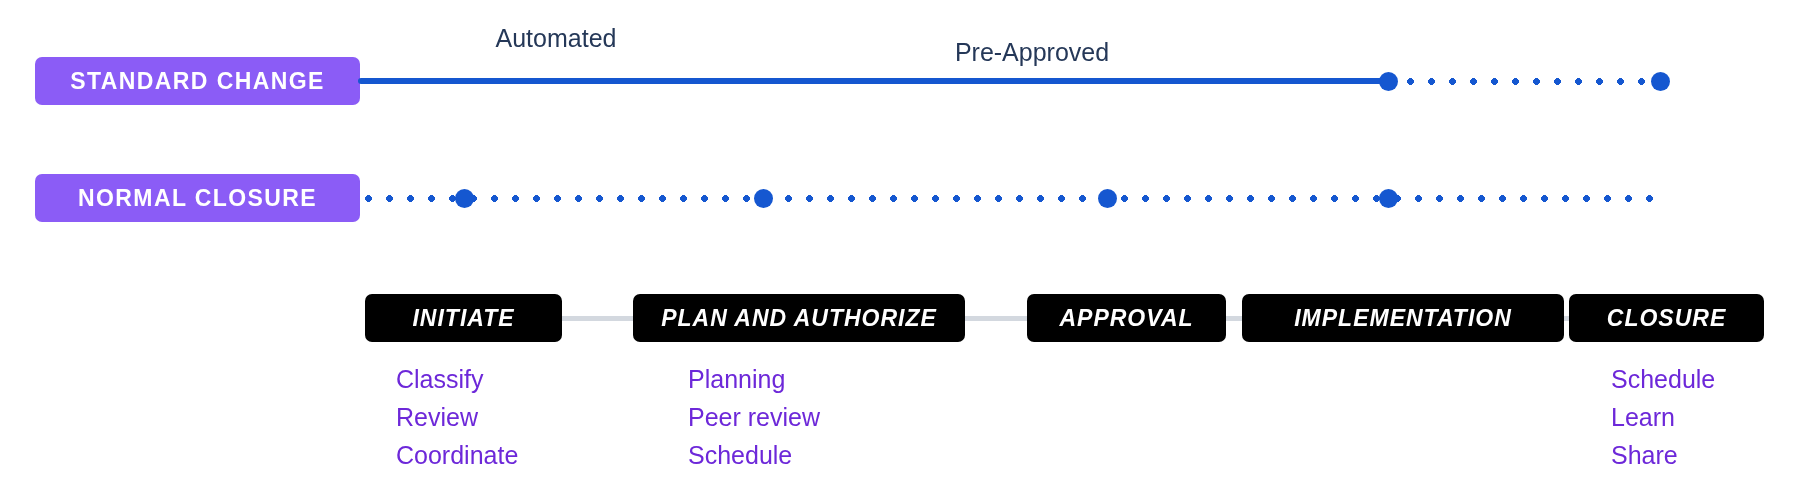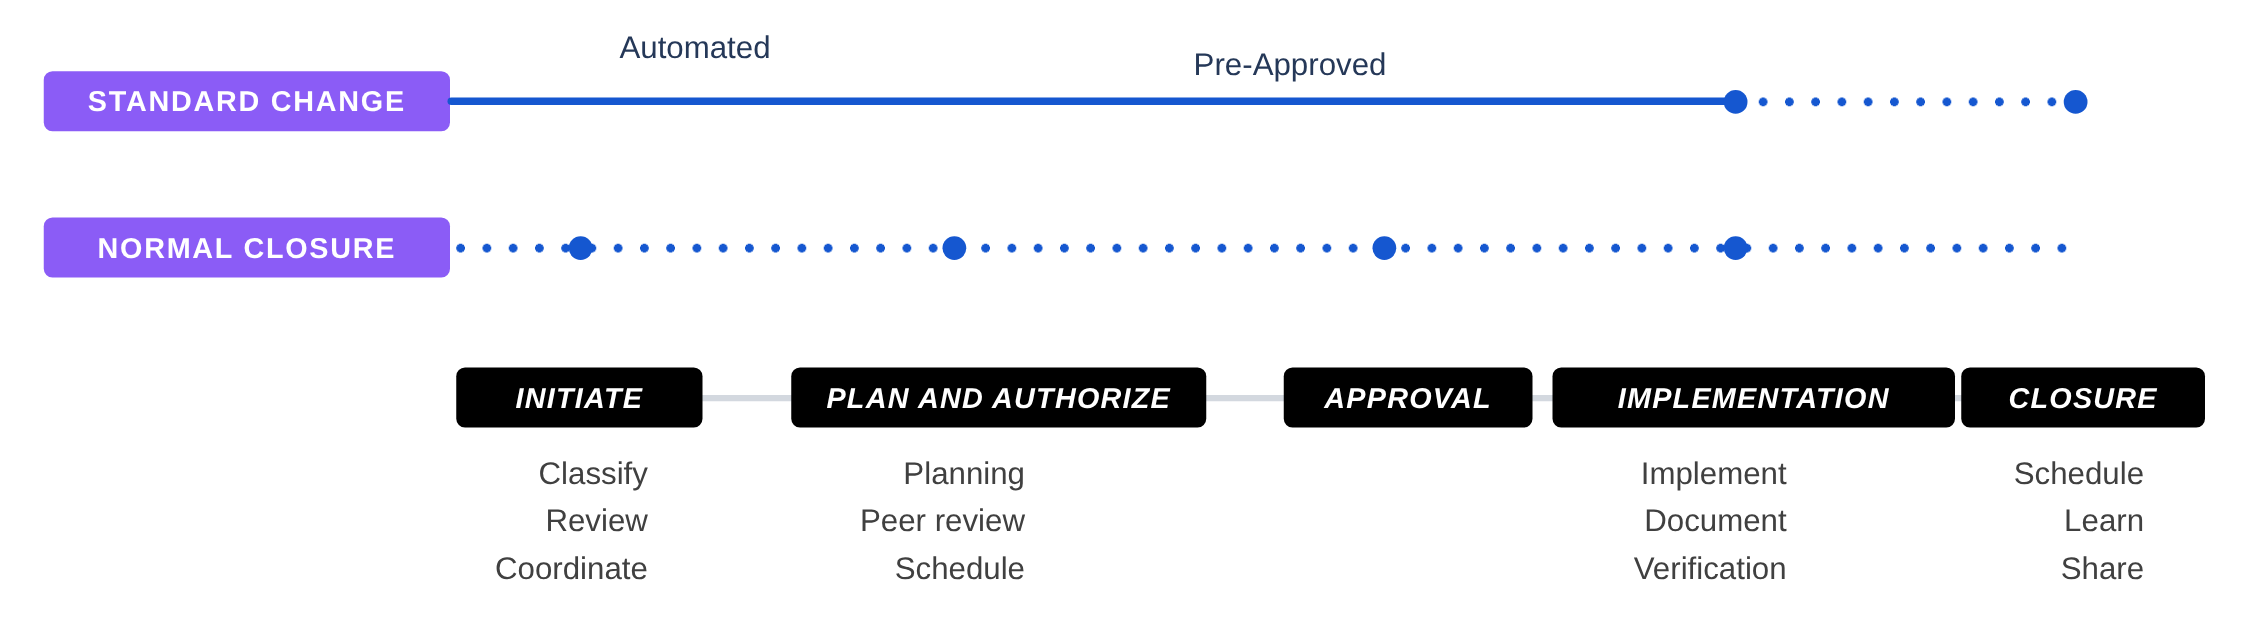--- a/index.html
+++ b/index.html
@@ -107,23 +107,22 @@
   #btn-closure        { left: 1569px; width: 195px; }
 
   
   .tasks {
     position: absolute;
     top: 366px;
     display: flex;
     flex-direction: column;
     gap: 12px;
     font-size: 25px;
-    color: #404040;
+    color: #6d28d9;
     white-space: nowrap;
-    text-align: right;
   }
   .task { line-height: 26px; }
   #tasks-initiate       { left: 396px; }
   #tasks-plan           { left: 688px; }
   #tasks-approval       { left: 1009px; }
   #tasks-implementation { left: 1307px; }
   #tasks-closure        { left: 1611px; }
 </style>
 </head>
 <body>
@@ -159,24 +158,19 @@
     <div class="task">Review</div>
     <div class="task">Coordinate</div>
   </div>
   <div class="tasks" id="tasks-plan">
     <div class="task">Planning</div>
     <div class="task">Peer review</div>
     <div class="task">Schedule</div>
   </div>
   <div class="tasks" id="tasks-approval">
   </div>
-  <div class="tasks" id="tasks-implementation">
-    <div class="task">Implement</div>
-    <div class="task">Document</div>
-    <div class="task">Verification</div>
-  </div>
   <div class="tasks" id="tasks-closure">
     <div class="task">Schedule</div>
     <div class="task">Learn</div>
     <div class="task">Share</div>
   </div>
 
 </div>
 
 </body></html>

